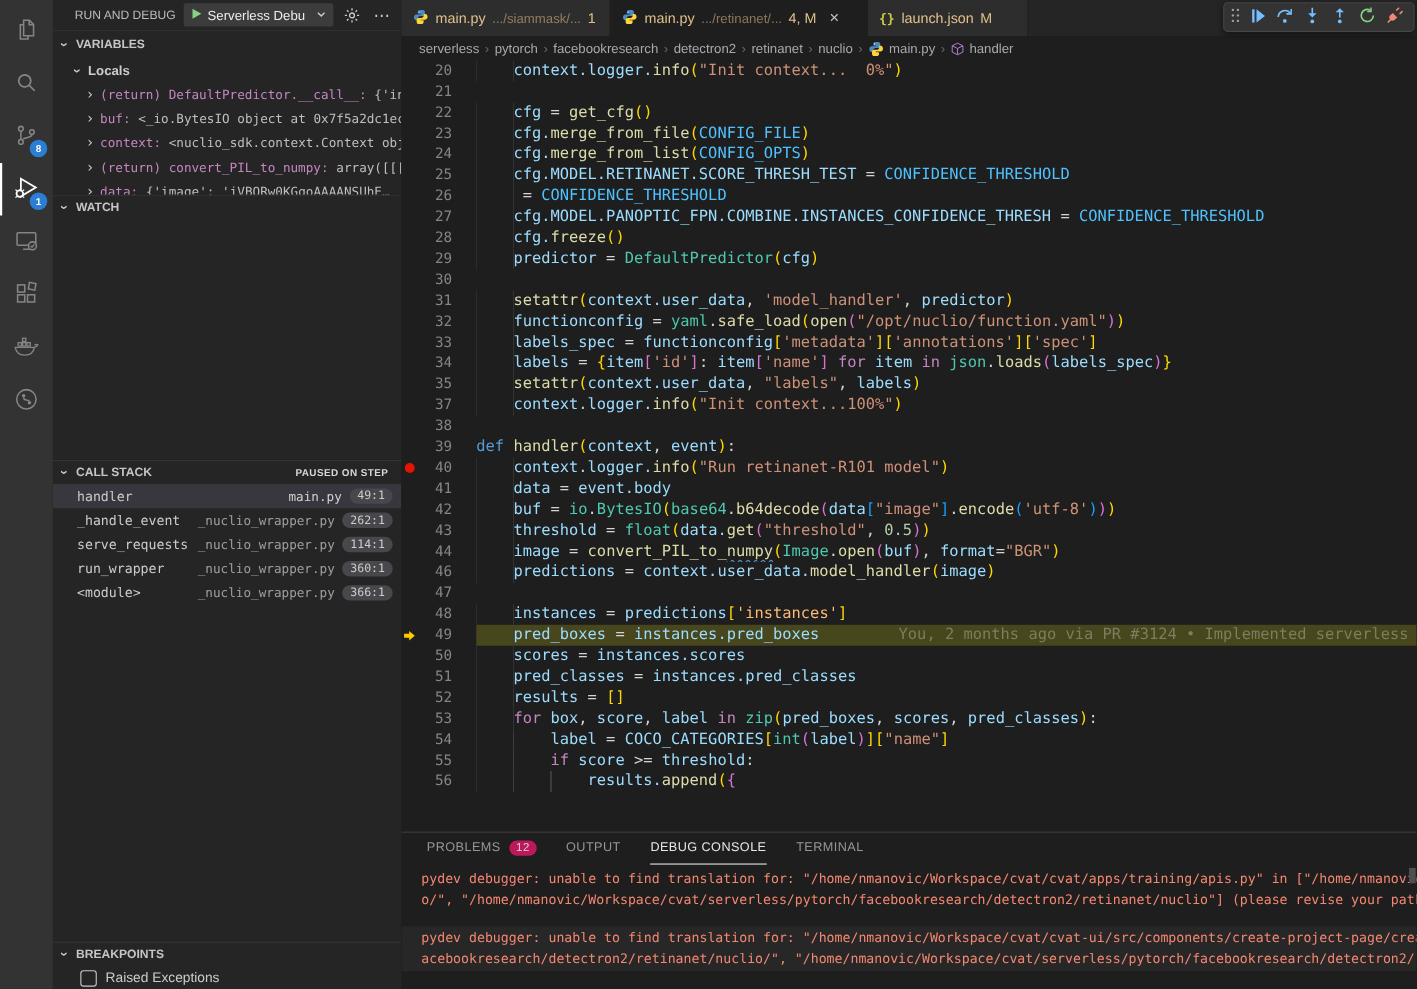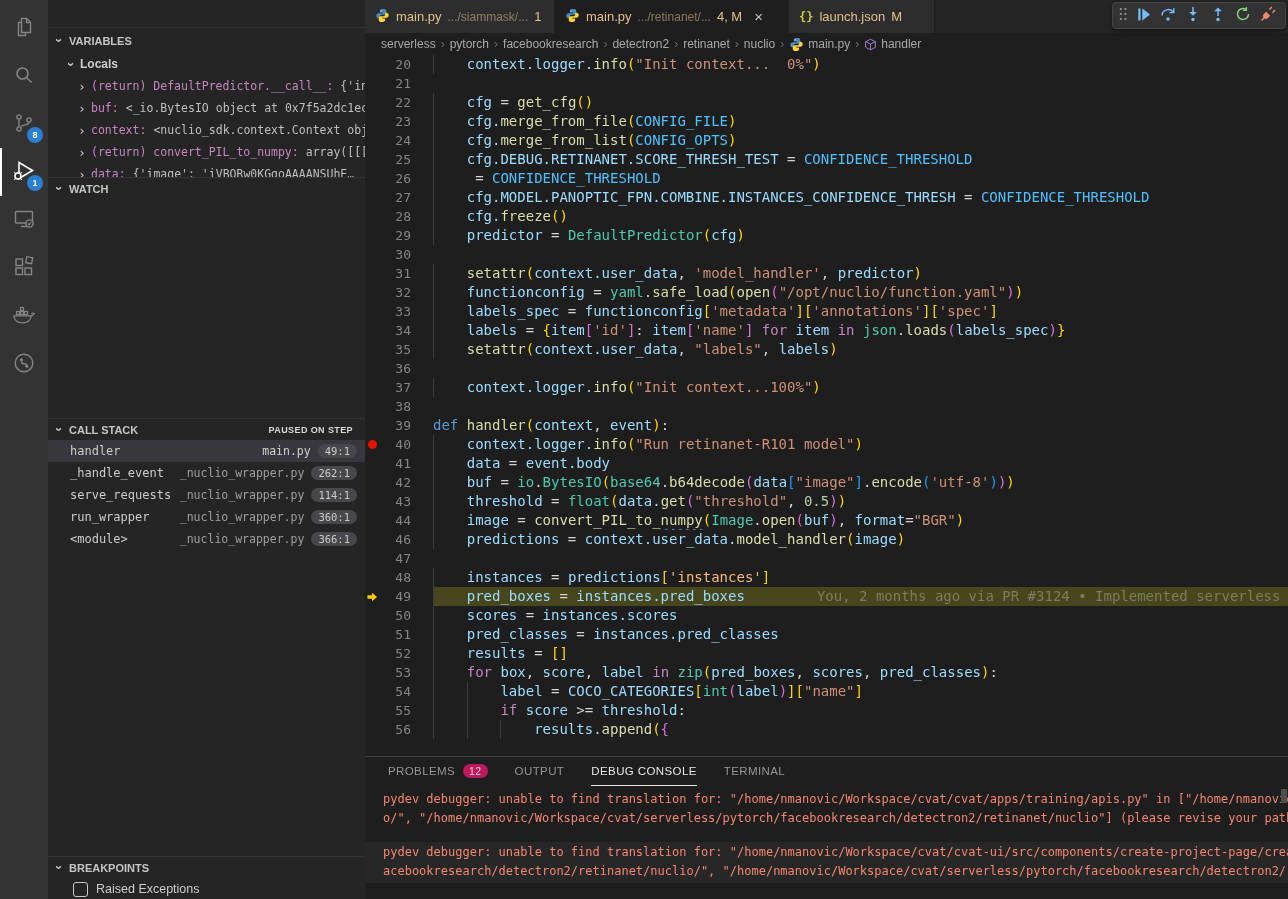--- a/index.html
+++ b/index.html
@@ -140,20 +140,39 @@
       <span><svg width="24" height="24" viewBox="0 0 24 24" fill="none" stroke="currentColor" stroke-width="1.4">
           <circle cx="12" cy="12" r="8.8"></circle>
           <circle cx="9.5" cy="8.8" r="1.6" fill="currentColor" stroke="none"></circle>
           <circle cx="14.8" cy="15.2" r="1.6" fill="currentColor" stroke="none"></circle>
           <path d="M9.5 10.4c0 3.2 2.7 1.6 5.3 3.2"></path>
         </svg></span>
     </div>
   </div>
 
 <div class="sidebar">
+  <div class="sb-top">
+    <span class="sb-title">RUN AND DEBUG</span>
+    <div class="cfg">
+      <span><svg width="11" height="11" viewBox="0 0 11 11">
+            <path d="M2 1l8 4.5L2 10z" fill="#89d185"></path>
+          </svg></span>
+      <span class="cfg-label">Serverless Debu</span>
+      <span><svg width="10" height="10" viewBox="0 0 10 10" fill="none" stroke="#cccccc" stroke-width="1.3">
+            <path d="M2 3.5l3 3 3-3"></path>
+          </svg></span>
+    </div>
+    <span class="icon-btn">
+        <svg width="16" height="16" viewBox="0 0 16 16" fill="none" stroke="#cccccc" stroke-width="1.2">
+          <circle cx="8" cy="8" r="2.2"></circle>
+          <path d="M8 1.5v2M8 12.5v2M1.5 8h2M12.5 8h2M3.4 3.4l1.4 1.4M11.2 11.2l1.4 1.4M12.6 3.4l-1.4 1.4M4.8 11.2l-1.4 1.4"></path>
+        </svg>
+      </span>
+    <span class="icon-btn">⋯</span>
+  </div>
 
   <div class="sect" style="top:27px;height:150px">
     <div class="sect-h tall">
       <span class="chev">›</span>
       <span>VARIABLES</span>
     </div>
     <div class="scope-row">
       <span class="chev">›</span>
       <span>Locals</span>
     </div>
@@ -396,21 +415,21 @@
         <div class="cl-body"><span class="ind">    </span><span style="color: rgb(156, 220, 254);">cfg.</span><span style="color: rgb(220, 220, 170);">merge_from_file</span><span style="color: rgb(255, 215, 0);">(</span><span style="color: rgb(79, 193, 255);">CONFIG_FILE</span><span style="color: rgb(255, 215, 0);">)</span></div>
       </div>
       <div class="cl">
         <div class="cl-bp"></div>
         <div class="cl-num">24</div>
         <div class="cl-body"><span class="ind">    </span><span style="color: rgb(156, 220, 254);">cfg.</span><span style="color: rgb(220, 220, 170);">merge_from_list</span><span style="color: rgb(255, 215, 0);">(</span><span style="color: rgb(79, 193, 255);">CONFIG_OPTS</span><span style="color: rgb(255, 215, 0);">)</span></div>
       </div>
       <div class="cl">
         <div class="cl-bp"></div>
         <div class="cl-num">25</div>
-        <div class="cl-body"><span class="ind">    </span><span style="color: rgb(156, 220, 254);">cfg.DEBUG.RETINANET.SCORE_THRESH_TEST</span><span style="color: rgb(212, 212, 212);"> = </span><span style="color: rgb(79, 193, 255);">CONFIDENCE_THRESHOLD</span></div>
+        <div class="cl-body"><span class="ind">    </span><span style="color: rgb(156, 220, 254);">cfg.MODEL.RETINANET.SCORE_THRESH_TEST</span><span style="color: rgb(212, 212, 212);"> = </span><span style="color: rgb(79, 193, 255);">CONFIDENCE_THRESHOLD</span></div>
       </div>
       <div class="cl">
         <div class="cl-bp"></div>
         <div class="cl-num">26</div>
         <div class="cl-body"><span class="ind">    </span><span style="color: rgb(212, 212, 212);"> = </span><span style="color: rgb(79, 193, 255);">CONFIDENCE_THRESHOLD</span></div>
       </div>
       <div class="cl">
         <div class="cl-bp"></div>
         <div class="cl-num">27</div>
         <div class="cl-body"><span class="ind">    </span><span style="color: rgb(156, 220, 254);">cfg.MODEL.PANOPTIC_FPN.COMBINE.INSTANCES_CONFIDENCE_THRESH</span><span style="color: rgb(212, 212, 212);"> = </span><span style="color: rgb(79, 193, 255);">CONFIDENCE_THRESHOLD</span></div>
@@ -447,25 +466,20 @@
       </div>
       <div class="cl">
         <div class="cl-bp"></div>
         <div class="cl-num">34</div>
         <div class="cl-body"><span class="ind">    </span><span style="color: rgb(156, 220, 254);">labels</span><span style="color: rgb(212, 212, 212);"> = </span><span style="color: rgb(255, 215, 0);">{</span><span style="color: rgb(156, 220, 254);">item</span><span style="color: rgb(218, 112, 214);">[</span><span style="color: rgb(206, 145, 120);">'id'</span><span style="color: rgb(218, 112, 214);">]</span><span style="color: rgb(212, 212, 212);">: </span><span style="color: rgb(156, 220, 254);">item</span><span style="color: rgb(218, 112, 214);">[</span><span style="color: rgb(206, 145, 120);">'name'</span><span style="color: rgb(218, 112, 214);">]</span><span style="color: rgb(212, 212, 212);"> </span><span style="color: rgb(197, 134, 192);">for</span><span style="color: rgb(156, 220, 254);"> item </span><span style="color: rgb(197, 134, 192);">in</span><span style="color: rgb(212, 212, 212);"> </span><span style="color: rgb(78, 201, 176);">json</span><span style="color: rgb(212, 212, 212);">.</span><span style="color: rgb(220, 220, 170);">loads</span><span style="color: rgb(218, 112, 214);">(</span><span style="color: rgb(156, 220, 254);">labels_spec</span><span style="color: rgb(218, 112, 214);">)</span><span style="color: rgb(255, 215, 0);">}</span></div>
       </div>
       <div class="cl">
         <div class="cl-bp"></div>
         <div class="cl-num">35</div>
         <div class="cl-body"><span class="ind">    </span><span style="color: rgb(220, 220, 170);">setattr</span><span style="color: rgb(255, 215, 0);">(</span><span style="color: rgb(156, 220, 254);">context.user_data</span><span style="color: rgb(212, 212, 212);">, </span><span style="color: rgb(206, 145, 120);">"labels"</span><span style="color: rgb(212, 212, 212);">, </span><span style="color: rgb(156, 220, 254);">labels</span><span style="color: rgb(255, 215, 0);">)</span></div>
-      </div>
-      <div class="cl">
-        <div class="cl-bp"></div>
-        <div class="cl-num">36</div>
-        <div class="cl-body"></div>
       </div>
       <div class="cl">
         <div class="cl-bp"></div>
         <div class="cl-num">37</div>
         <div class="cl-body"><span class="ind">    </span><span style="color: rgb(156, 220, 254);">context.logger.</span><span style="color: rgb(220, 220, 170);">info</span><span style="color: rgb(255, 215, 0);">(</span><span style="color: rgb(206, 145, 120);">"Init context...100%"</span><span style="color: rgb(255, 215, 0);">)</span></div>
       </div>
       <div class="cl">
         <div class="cl-bp"></div>
         <div class="cl-num">38</div>
         <div class="cl-body"></div>

